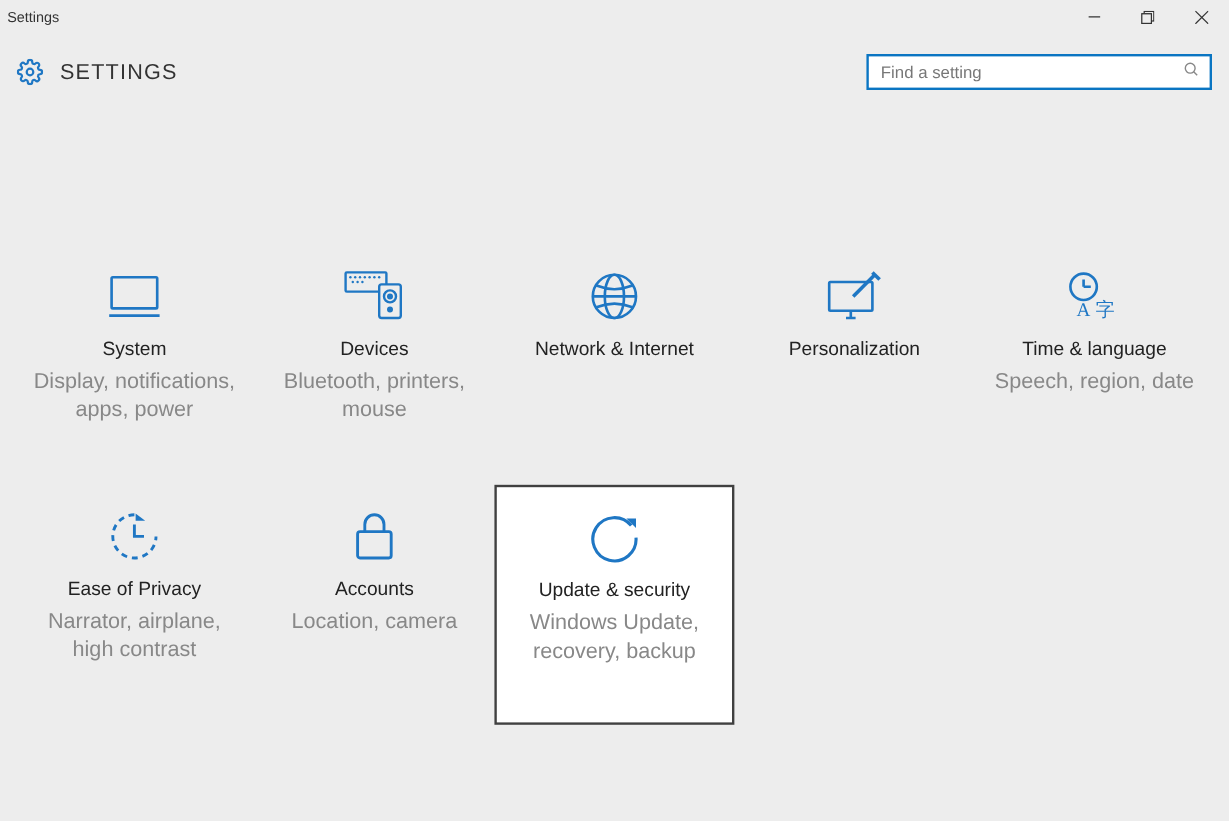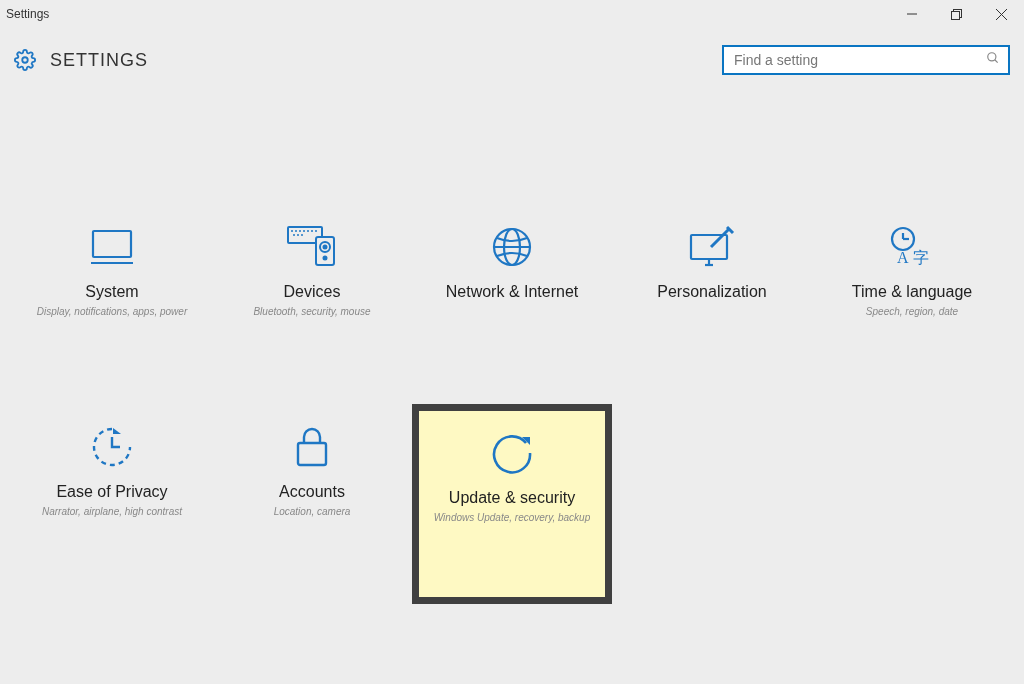--- a/index.html
+++ b/index.html
@@ -92,42 +92,41 @@
   .tile {
     display: flex;
     flex-direction: column;
     align-items: center;
     text-align: center;
     padding-top: 18px;
     box-sizing: border-box;
     border: 1px solid transparent;
   }
   .tile.hover {
-    border: 7px solid #404040;
-    background: #fef9c3;
+    border: 2px solid #404040;
+    background: #ffffff;
   }
   .tile .icon {
     height: 48px;
     display: flex;
     align-items: center;
     justify-content: center;
     color: #1f77c4;
   }
   .tile .label {
     margin-top: 12px;
     font-size: 16px;
     color: #222;
   }
   .tile .desc {
     margin-top: 4px;
-    font-size: 10px;
+    font-size: 18px;
     color: #888;
     line-height: 1.35;
     max-width: 170px;
-    font-style: italic;
   }
 </style>
 </head>
 <body>
 
 <div class="titlebar">
   <span class="title">Settings</span>
   <div class="winbtns">
     <div class="winbtn">
       <svg width="10" height="10">
@@ -199,21 +198,21 @@
           <line x1="8" y1="10" x2="8" y2="10" stroke-linecap="round"></line>
           <line x1="12" y1="10" x2="12" y2="10" stroke-linecap="round"></line>
           <line x1="16" y1="10" x2="16" y2="10" stroke-linecap="round"></line>
           <rect x="30" y="12" width="18" height="28" rx="2" fill="#ededed"></rect>
           <circle cx="39" cy="22" r="5"></circle>
           <circle cx="39" cy="22" r="1.5" fill="#1f77c4"></circle>
           <circle cx="39" cy="33" r="1.5" fill="#1f77c4"></circle>
         </svg>
       </div>
       <div class="label">Devices</div>
-      <div class="desc">Bluetooth, security, mouse</div>
+      <div class="desc">Bluetooth, printers, mouse</div>
     </div>
 
     <div class="tile">
       <div class="icon">
         <svg width="42" height="42" viewBox="0 0 42 42" fill="none" stroke="#1f77c4" stroke-width="2.2">
           <circle cx="21" cy="21" r="18"></circle>
           <ellipse cx="21" cy="21" rx="8" ry="18"></ellipse>
           <line x1="3" y1="21" x2="39" y2="21"></line>
           <path d="M6 12 Q21 18 36 12"></path>
           <path d="M6 30 Q21 24 36 30"></path>

